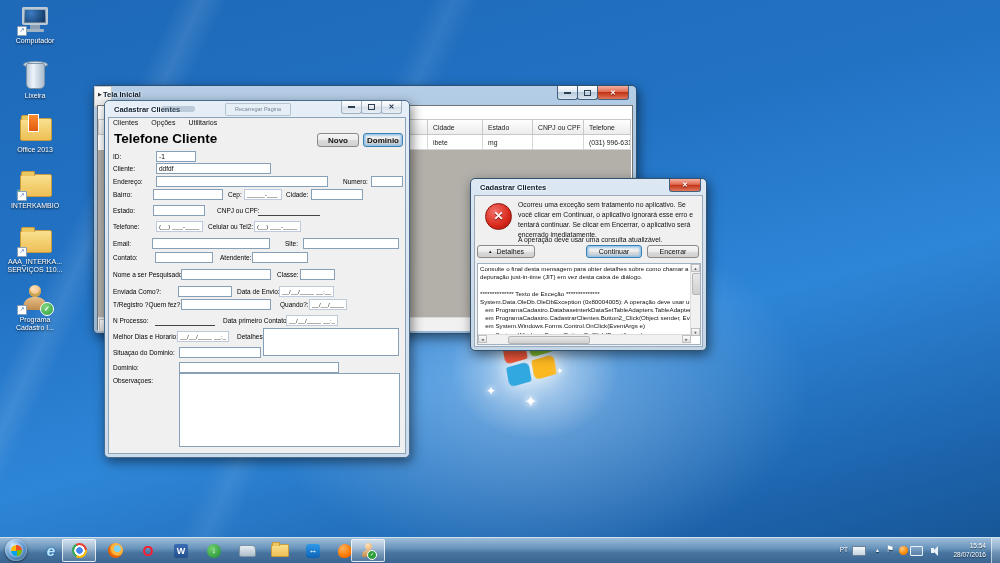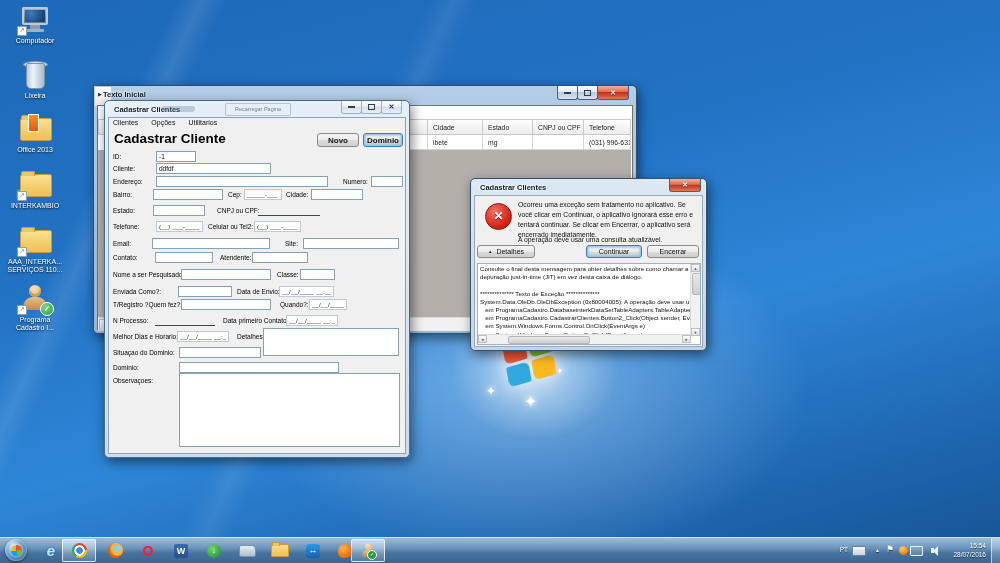--- a/index.html
+++ b/index.html
@@ -194,21 +194,21 @@
       <div class="person-head"></div>
         <div class="person-body"></div>
       <div class="badge-check">✓</div>
       <span class="sc">↗</span>
     </div>
     <div class="dlabel">Programa
 Cadastro I...</div>
   </div>
 
   <div class="win tela">
-    <div class="wtitle">Texto Inicial</div>
+    <div class="wtitle">Tela Inicial</div>
     <div class="caps">
       <div class="cap">
           <span class="gmin"></span>
         </div>
       <div class="cap">
           <span class="gmax"></span>
         </div>
       <div class="cap red">
           <span>✕</span>
         </div>
@@ -251,21 +251,21 @@
           <span class="gx">✕</span>
         </div>
     </div>
     <div class="client"></div>
 
     <div class="fmenu">
       <span>Clientes</span>
       <span>Opções</span>
       <span>Utilitarios</span>
     </div>
-    <div class="fheading">Cadastrar Cliente</div>
+    <div class="fheading">Telefone Cliente</div>
     <div class="btn big" style="left:212px;top:32px;width:42px">Novo</div>
     <div class="btn big focus" style="left:258px;top:32px;width:40px">Dominio</div>
 
     <span class="flbl" style="left:8px;top:52px">ID:</span>
     <input class="fin" style="left: 51px; top: 50px; width: 40px;" value="-1">
 
     <span class="flbl" style="left:8px;top:64px">Cliente:</span>
     <input class="fin" style="left: 51px; top: 62px; width: 115px;" value="ddfdf">
 
     <span class="flbl" style="left:8px;top:77px">Endereço:</span>

